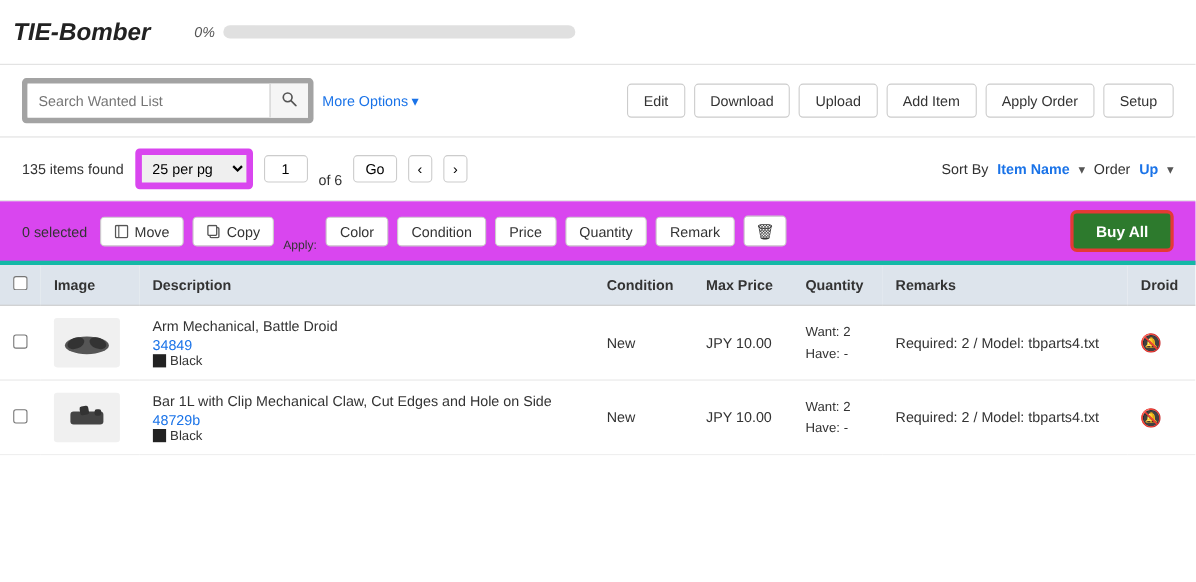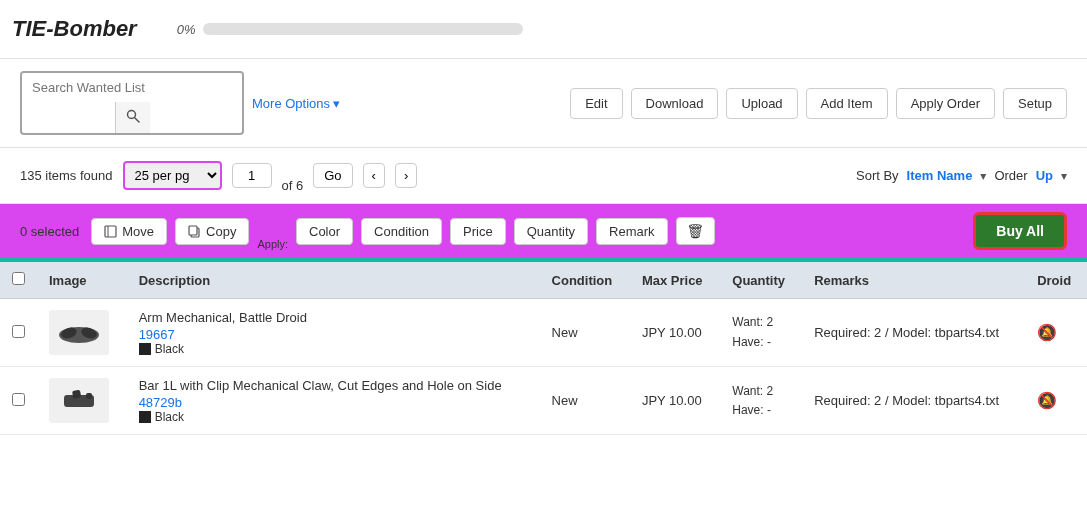--- a/index.html
+++ b/index.html
@@ -8,31 +8,31 @@
     
     .header { padding: 16px 12px; border-bottom: 1px solid #e0e0e0; display: flex; align-items: center; justify-content: center; font-style: italic; }
     .header-title { font-size: 22px; font-weight: bold; color: #222; }
     .progress-section { display: flex; align-items: center; gap: 8px; flex: 1; margin-left: 40px; }
     .progress-label { font-size: 13px; color: #555; }
     .progress-bar-container { flex: 1; background: #e0e0e0; height: 12px; border-radius: 6px; max-width: 320px; }
     .progress-bar-fill { background: #4caf50; height: 100%; border-radius: 6px; width: 0%; }
 
     
     .toolbar { padding: 12px 20px; border-bottom: 1px solid #e0e0e0; display: flex; align-items: center; gap: 8px; }
-    .search-wrapper { display: flex; align-items: center; border: 2px solid #a3a3a3; border-radius: 4px; overflow: hidden; flex-direction: column; }
+    .search-wrapper { display: flex; align-items: center; border: 5px solid #a3a3a3; border-radius: 4px; overflow: hidden; }
     .search-input { border: none; outline: none; padding: 7px 10px; font-size: 13px; width: 220px; color: #999; }
     .search-btn { border: none; background: #f5f5f5; padding: 7px 10px; cursor: pointer; border-left: 1px solid #ccc; }
     .more-options-btn { background: none; border: none; color: #1a73e8; cursor: pointer; font-size: 13px; display: flex; align-items: center; gap: 3px; }
     .spacer { flex: 1; }
     .toolbar-btn { border: 1px solid #ccc; background: #fff; padding: 7px 14px; border-radius: 4px; cursor: pointer; font-size: 13px; color: #333; }
 
     
     .pagination-bar { padding: 10px 20px; border-bottom: 1px solid #e0e0e0; display: flex; align-items: center; gap: 10px; }
     .items-found { font-size: 13px; color: #333; }
-    .per-page-select { border: 2px solid #d946ef; border-radius: 4px; padding: 4px 6px; font-size: 13px; }
+    .per-page-select { border: 6px solid #d946ef; border-radius: 4px; padding: 4px 6px; font-size: 13px; }
     .page-input { border: 1px solid #ccc; border-radius: 4px; padding: 4px 6px; font-size: 13px; width: 40px; text-align: center; }
     .of-pages { font-size: 13px; color: #333; margin-top: 20px; }
     .go-btn { border: 1px solid #ccc; background: #fff; padding: 4px 10px; border-radius: 4px; cursor: pointer; font-size: 13px; }
     .nav-btn { border: 1px solid #ccc; background: #fff; padding: 4px 8px; border-radius: 4px; cursor: pointer; font-size: 13px; }
     .sort-section { margin-left: auto; display: flex; align-items: center; gap: 8px; }
     .sort-label { font-size: 13px; color: #333; }
     .sort-value { color: #1a73e8; font-weight: bold; font-size: 13px; cursor: pointer; }
     .sort-dropdown { background: none; border: none; cursor: pointer; color: #555; font-size: 12px; }
     .order-label { font-size: 13px; color: #333; }
     .order-value { color: #1a73e8; font-weight: bold; font-size: 13px; cursor: pointer; }
@@ -177,21 +177,21 @@
           <div class="item-image">
             <svg width="50" height="35" viewBox="0 0 50 35">
               <ellipse cx="25" cy="20" rx="20" ry="8" fill="#555"></ellipse>
               <ellipse cx="15" cy="18" rx="8" ry="5" fill="#333" transform="rotate(-20 15 18)"></ellipse>
               <ellipse cx="35" cy="18" rx="8" ry="5" fill="#333" transform="rotate(20 35 18)"></ellipse>
             </svg>
           </div>
         </td>
         <td>
           <div class="item-name">Arm Mechanical, Battle Droid</div>
-          <a href="#" class="item-link">19667</a>
+          <a href="#" class="item-link">34849</a>
           <div class="item-color">
             <span class="color-swatch"></span>
             <span>Black</span>
           </div>
         </td>
         <td>New</td>
         <td>JPY 10.00</td>
         <td>
           <div class="want-have">
             <div>Want: 2</div>

